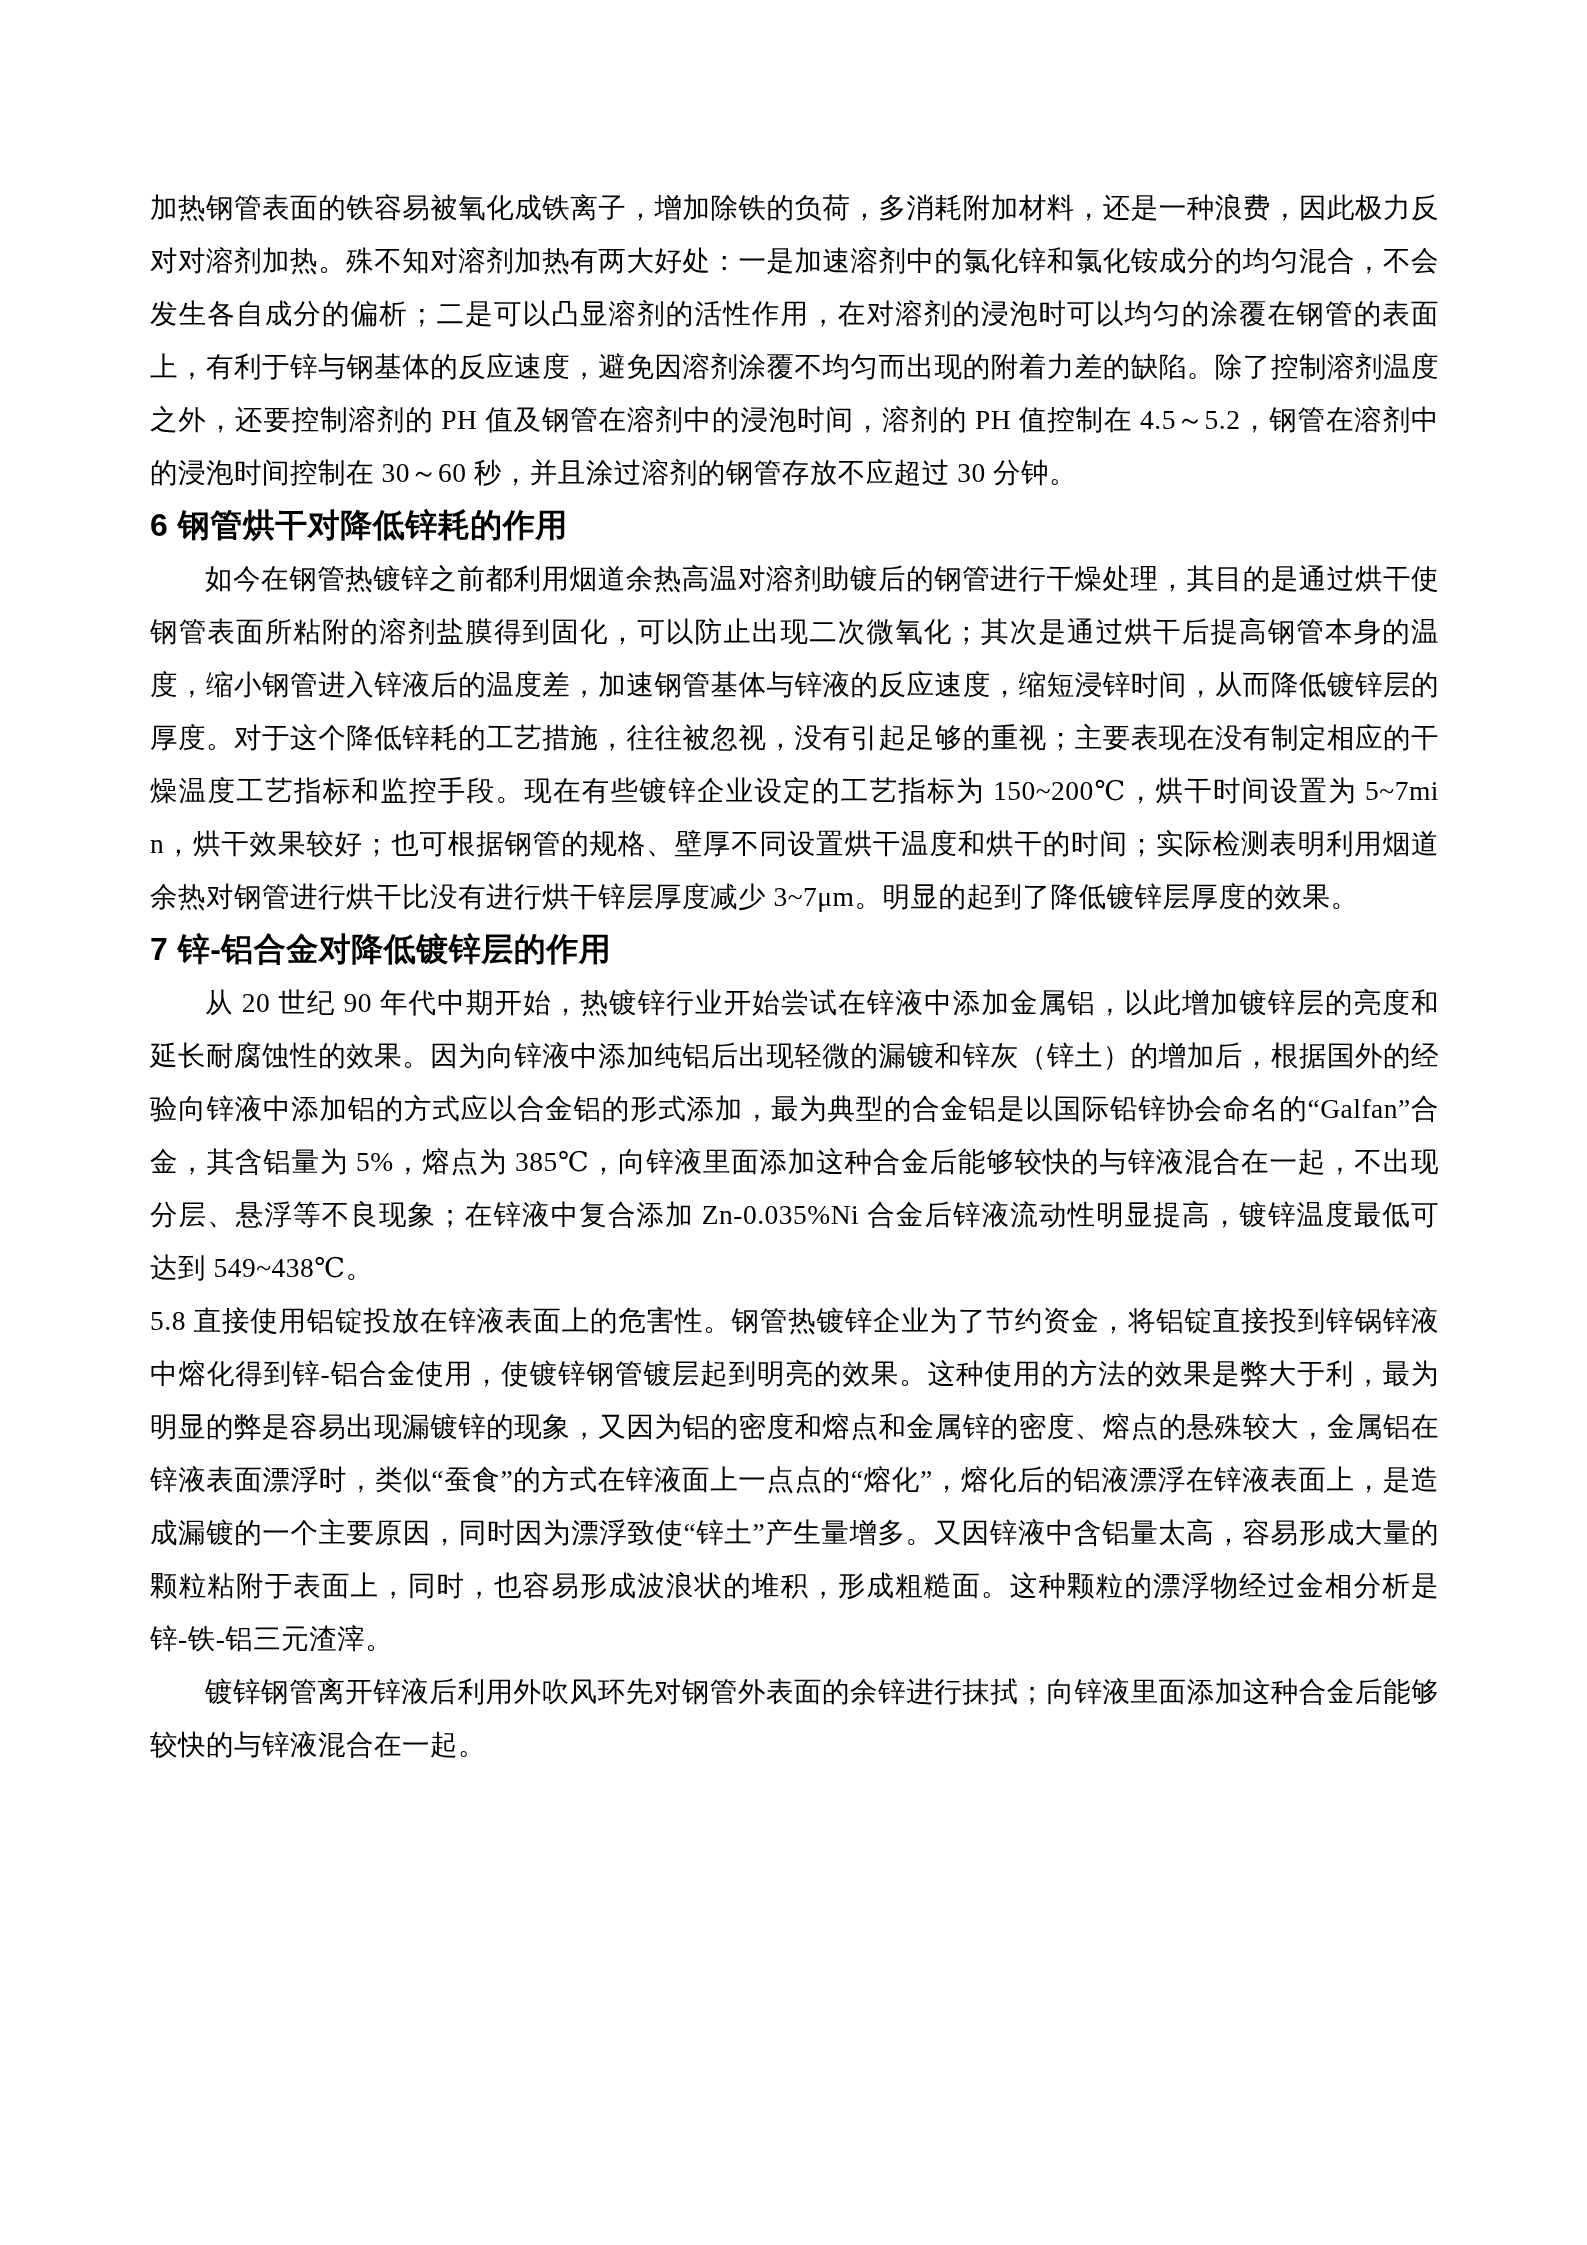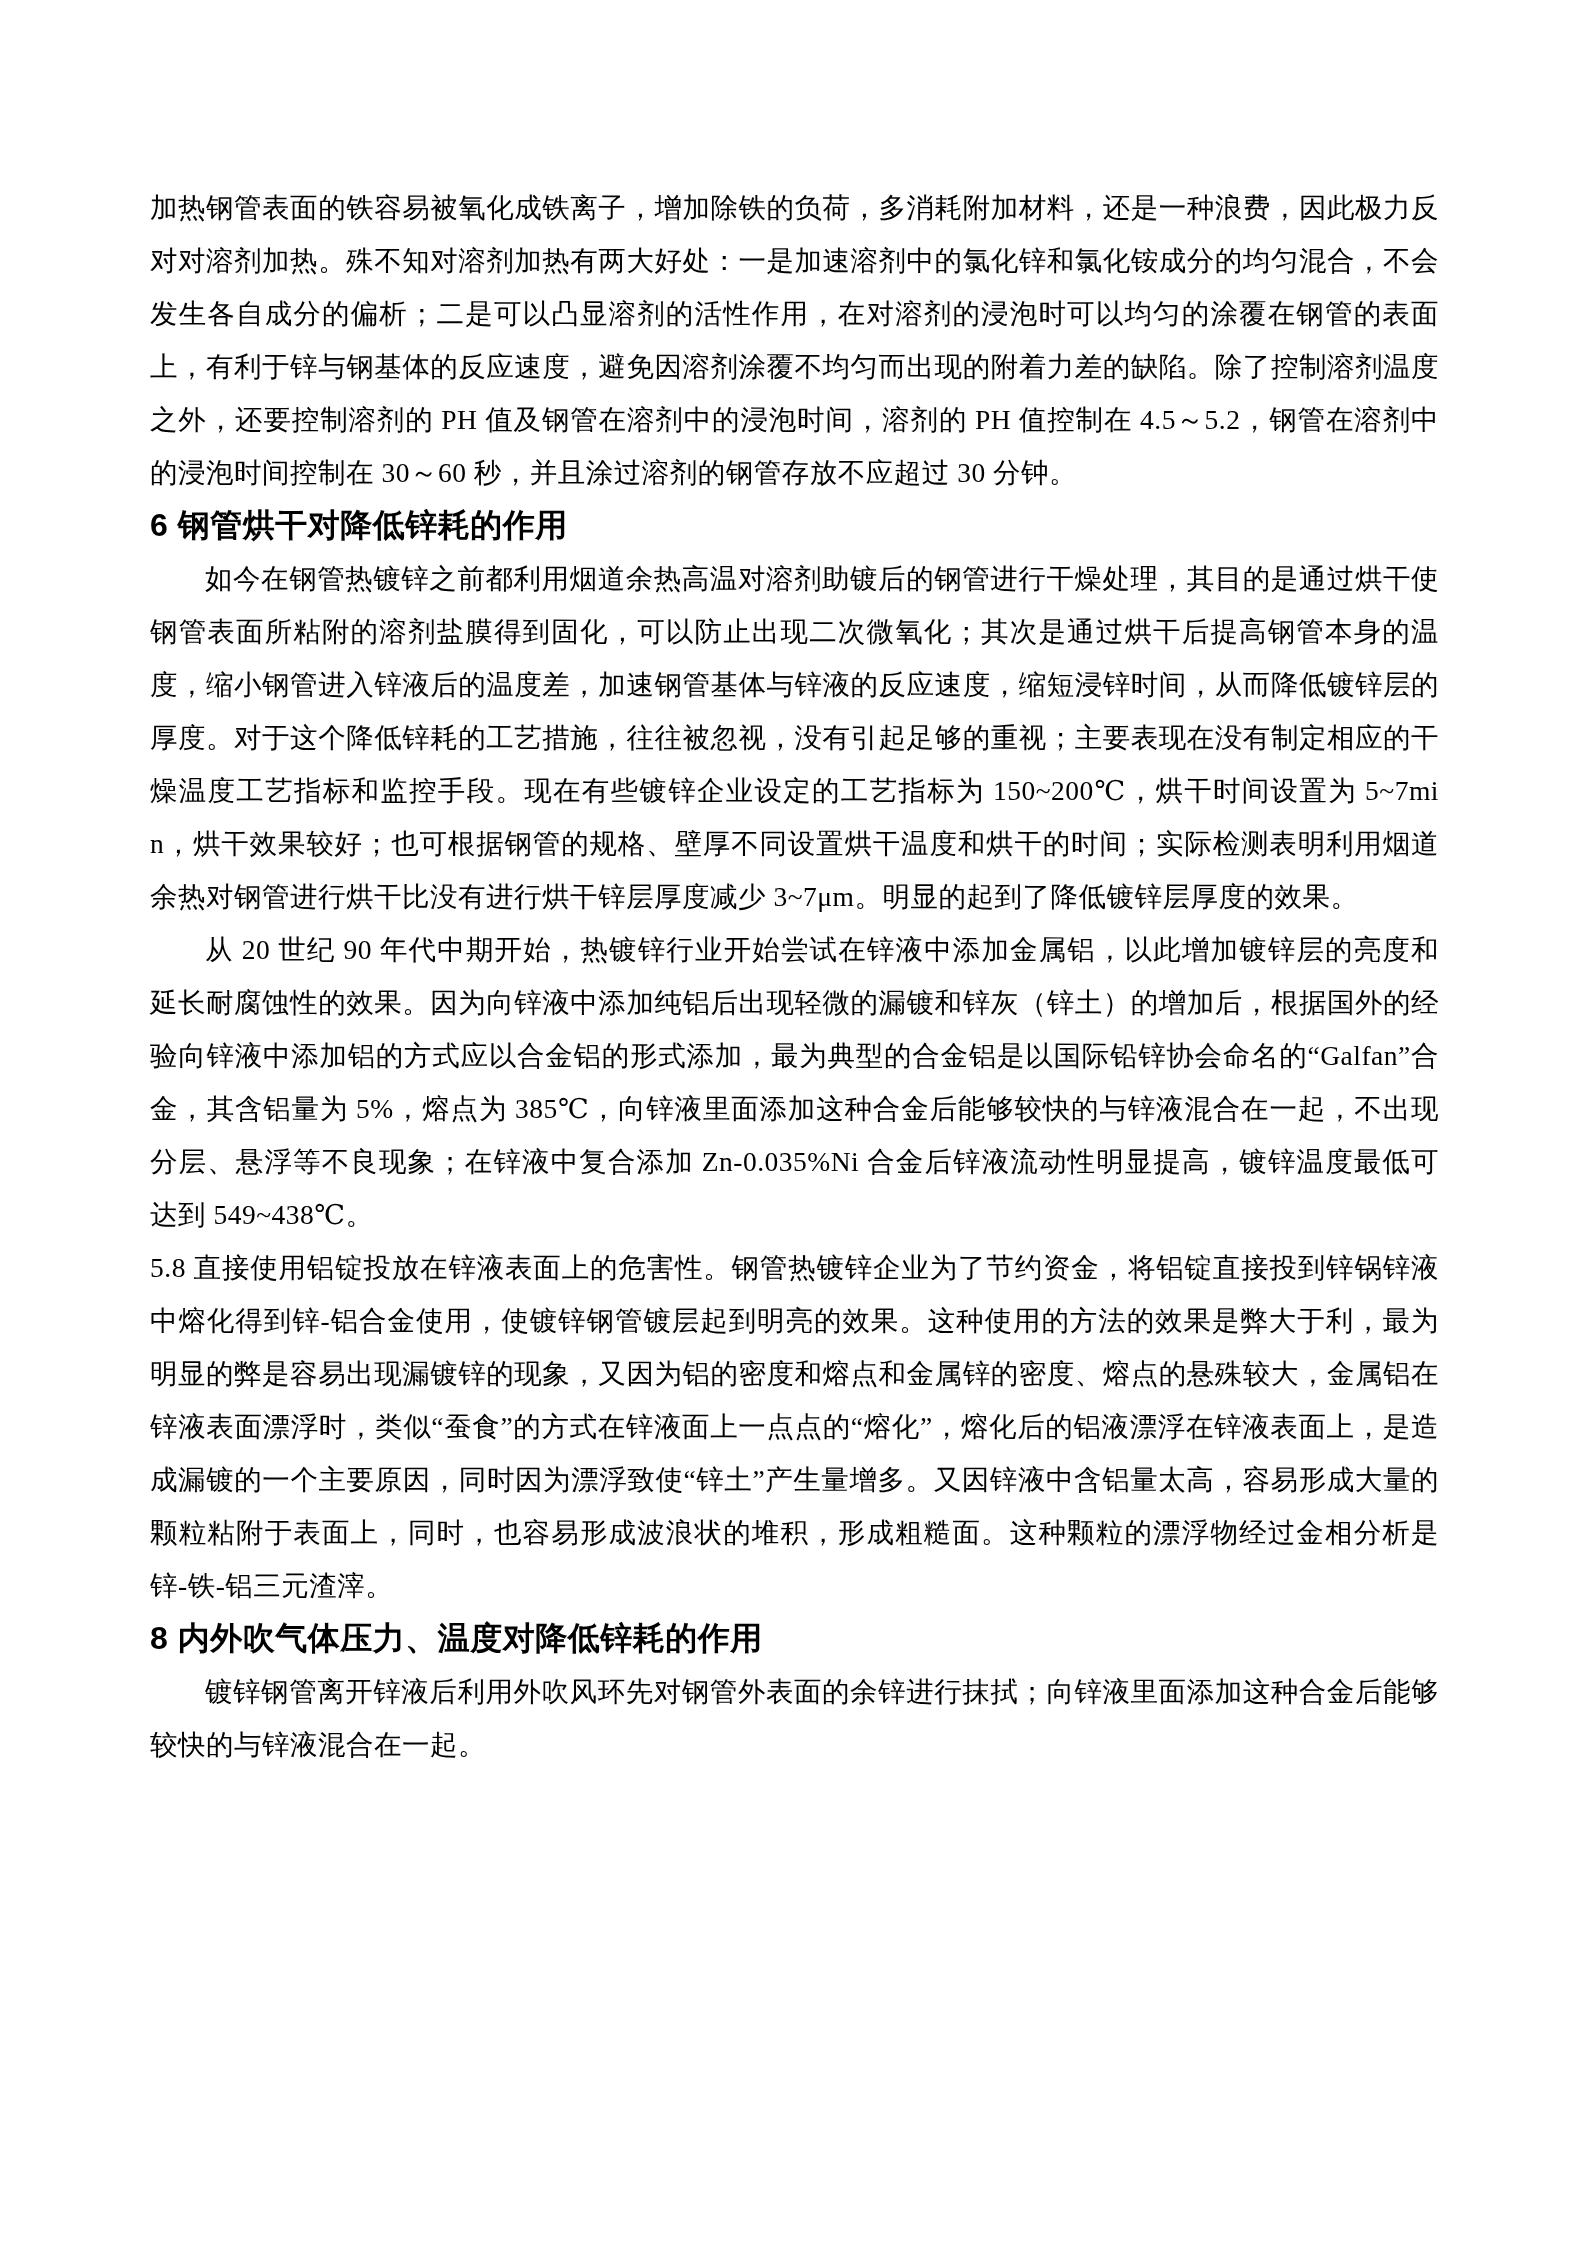--- a/index.html
+++ b/index.html
@@ -48,24 +48,24 @@
 
 <div class="page">
   <div class="doc-body">
 
     <p class="para">加热钢管表面的铁容易被氧化成铁离子，增加除铁的负荷，多消耗附加材料，还是一种浪费，因此极力反对对溶剂加热。殊不知对溶剂加热有两大好处：一是加速溶剂中的氯化锌和氯化铵成分的均匀混合，不会发生各自成分的偏析；二是可以凸显溶剂的活性作用，在对溶剂的浸泡时可以均匀的涂覆在钢管的表面上，有利于锌与钢基体的反应速度，避免因溶剂涂覆不均匀而出现的附着力差的缺陷。除了控制溶剂温度之外，还要控制溶剂的 PH 值及钢管在溶剂中的浸泡时间，溶剂的 PH 值控制在 4.5～5.2，钢管在溶剂中的浸泡时间控制在 30～60 秒，并且涂过溶剂的钢管存放不应超过 30 分钟。</p>
 
     <h2 class="heading">6 钢管烘干对降低锌耗的作用</h2>
 
     <p class="para indent">如今在钢管热镀锌之前都利用烟道余热高温对溶剂助镀后的钢管进行干燥处理，其目的是通过烘干使钢管表面所粘附的溶剂盐膜得到固化，可以防止出现二次微氧化；其次是通过烘干后提高钢管本身的温度，缩小钢管进入锌液后的温度差，加速钢管基体与锌液的反应速度，缩短浸锌时间，从而降低镀锌层的厚度。对于这个降低锌耗的工艺措施，往往被忽视，没有引起足够的重视；主要表现在没有制定相应的干燥温度工艺指标和监控手段。现在有些镀锌企业设定的工艺指标为 150~200℃，烘干时间设置为 5~7min，烘干效果较好；也可根据钢管的规格、壁厚不同设置烘干温度和烘干的时间；实际检测表明利用烟道余热对钢管进行烘干比没有进行烘干锌层厚度减少 3~7μm。明显的起到了降低镀锌层厚度的效果。</p>
 
+    <h2 class="heading">7 锌-铝合金对降低镀锌层的作用</h2>
 
     <p class="para indent">从 20 世纪 90 年代中期开始，热镀锌行业开始尝试在锌液中添加金属铝，以此增加镀锌层的亮度和延长耐腐蚀性的效果。因为向锌液中添加纯铝后出现轻微的漏镀和锌灰（锌土）的增加后，根据国外的经验向锌液中添加铝的方式应以合金铝的形式添加，最为典型的合金铝是以国际铅锌协会命名的“Galfan”合金，其含铝量为 5%，熔点为 385℃，向锌液里面添加这种合金后能够较快的与锌液混合在一起，不出现分层、悬浮等不良现象；在锌液中复合添加 Zn-0.035%Ni 合金后锌液流动性明显提高，镀锌温度最低可达到 549~438℃。</p>
 
     <p class="para">5.8 直接使用铝锭投放在锌液表面上的危害性。钢管热镀锌企业为了节约资金，将铝锭直接投到锌锅锌液中熔化得到锌-铝合金使用，使镀锌钢管镀层起到明亮的效果。这种使用的方法的效果是弊大于利，最为明显的弊是容易出现漏镀锌的现象，又因为铝的密度和熔点和金属锌的密度、熔点的悬殊较大，金属铝在锌液表面漂浮时，类似“蚕食”的方式在锌液面上一点点的“熔化”，熔化后的铝液漂浮在锌液表面上，是造成漏镀的一个主要原因，同时因为漂浮致使“锌土”产生量增多。又因锌液中含铝量太高，容易形成大量的颗粒粘附于表面上，同时，也容易形成波浪状的堆积，形成粗糙面。这种颗粒的漂浮物经过金相分析是锌-铁-铝三元渣滓。</p>
 
 
-    <h2 class="heading">8 内外吹气体压力、温度对降低锌耗的作用</h2>
 
     <p class="para indent">镀锌钢管离开锌液后利用外吹风环先对钢管外表面的余锌进行抹拭；向锌液里面添加这种合金后能够较快的与锌液混合在一起。</p>
 
   </div>
 </div>
 
 </body></html>

